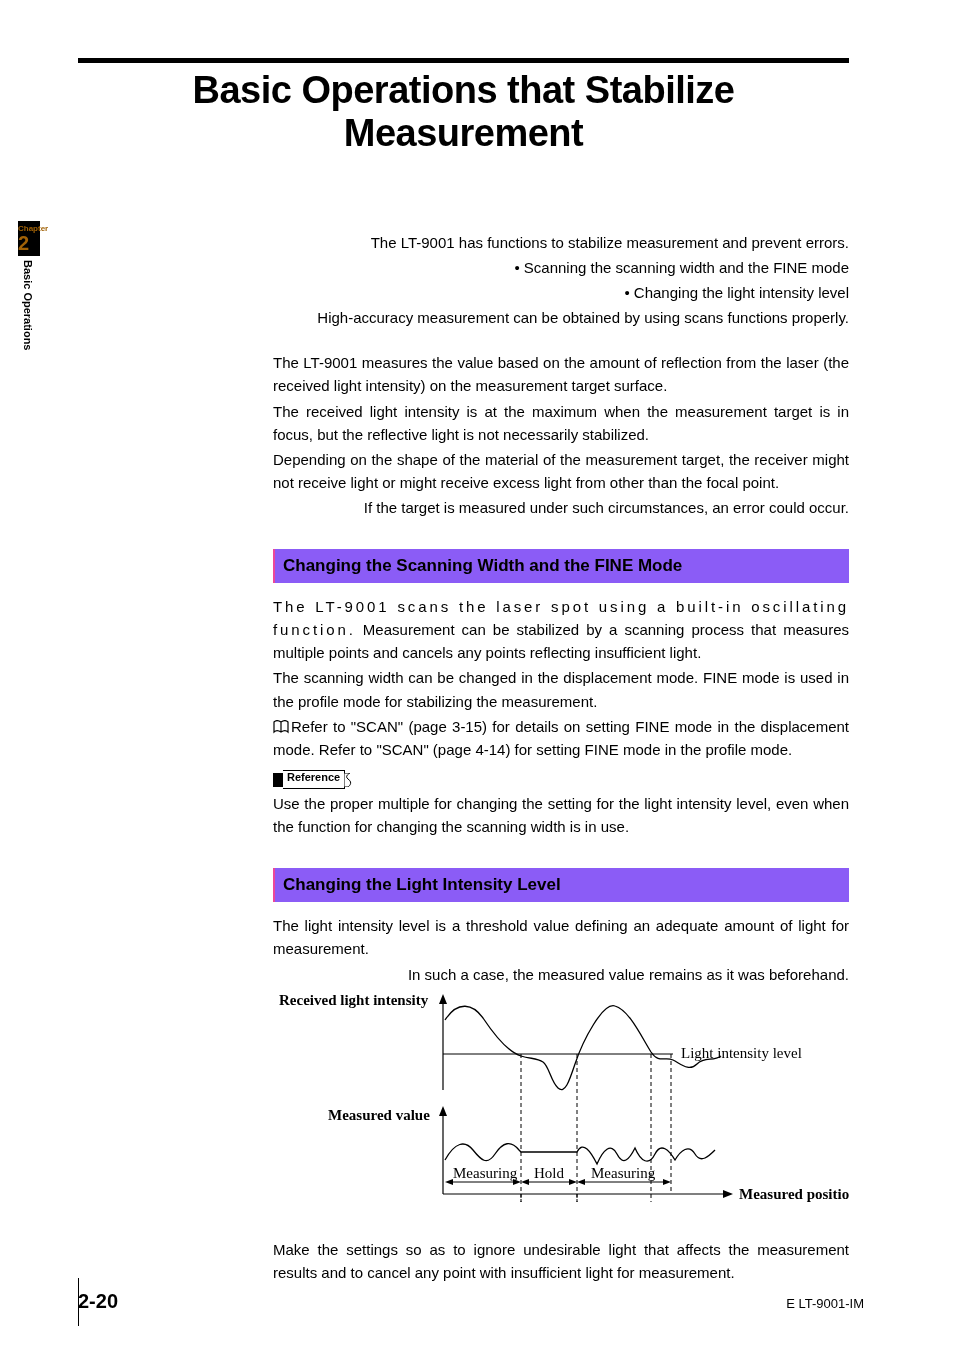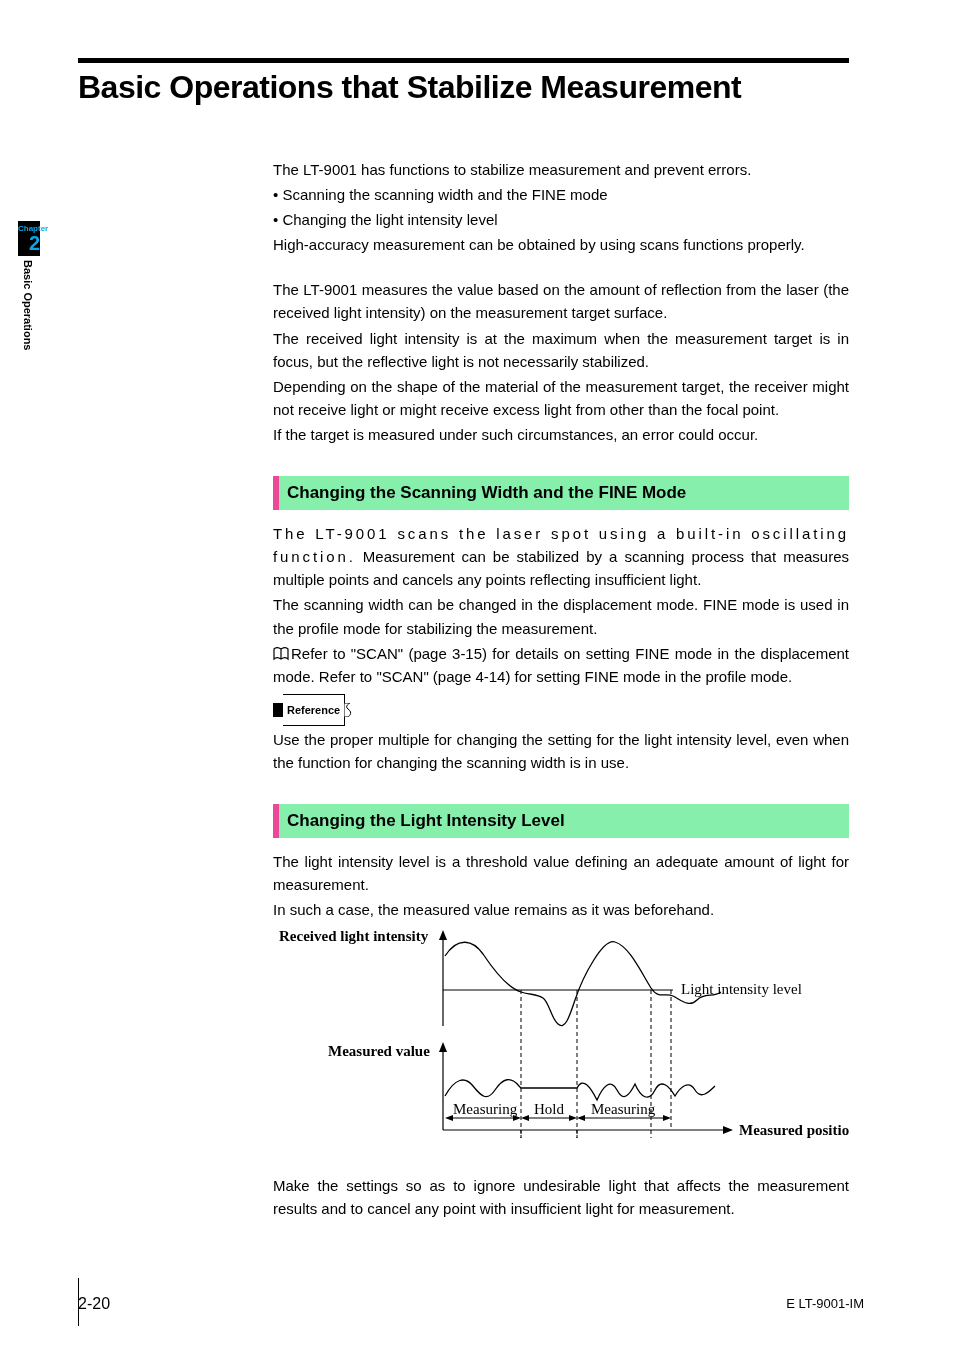--- a/index.html
+++ b/index.html
@@ -17,37 +17,38 @@
     top: 58px;
     right: 105px;
     bottom: 40px;
   }
   .title-rule {
     height: 5px;
     background: #000;
     margin-bottom: 6px;
   }
   .page-title {
-    font-size: 32px;
+    font-size: 38px;
     font-weight: bold;
     letter-spacing: -0.5px;
-    margin-bottom: 52px;
+    margin-bottom: 76px;
+    text-align: center;
   }
 
   
   .side-tab {
     position: absolute;
     left: 18px;
     top: 221px;
     width: 22px;
   }
   .side-chapter-box {
     background: #000;
-    color: #0ea5e9;
-    text-align: right;
+    color: #a16207;
+    text-align: left;
     padding: 3px 0 1px 0;
   }
   .side-chapter-label {
     font-size: 8px;
     font-weight: bold;
     display: block;
   }
   .side-chapter-num {
     font-size: 20px;
     font-weight: bold;
@@ -63,28 +64,28 @@
     margin-top: 4px;
     margin-left: 4px;
   }
 
   
   .content {
     margin-left: 195px;
     font-size: 15px;
     line-height: 1.54;
   }
-  .para { margin-bottom: 2px; }
+  .para { margin-bottom: 2px; text-align: right; }
   .para-gap { margin-top: 22px; }
   .justify { text-align: justify; }
   .wide { letter-spacing: 2.9px; }
 
   .section-heading {
-    background: #86efac;
-    border-left: 6px solid #ec4899;
+    background: #8b5cf6;
+    border-left: 2px solid #ec4899;
     padding: 4px 8px;
     font-size: 17px;
     font-weight: bold;
     margin-top: 30px;
     margin-bottom: 12px;
   }
 
   .ref-icon {
     display: inline-block;
     width: 16px;
@@ -103,41 +104,42 @@
     width: 10px;
     height: 14px;
     vertical-align: middle;
   }
   .reference-tag .txt {
     display: inline-block;
     border: 1px solid #000;
     border-left: none;
     font-size: 11px;
     font-weight: bold;
-    padding: 9px 4px;
-    height: 32px;
+    padding: 0 4px;
+    height: 19px;
     line-height: 13px;
     vertical-align: middle;
   }
   .reference-tag .flag {
     display: inline-block;
     vertical-align: middle;
     margin-left: -1px;
   }
 
   .diagram-wrap {
     margin-top: 6px;
     margin-bottom: 10px;
   }
 
   .footer-left {
     position: absolute;
     left: 78px;
     bottom: 35px;
-    font-size: 16px;
+    font-size: 20px;
+    font-weight: bold;
   }
   .footer-right {
     position: absolute;
     right: 90px;
     bottom: 37px;
     font-size: 13px;
   }
   .footer-rule {
     position: absolute;
     left: 78px;

